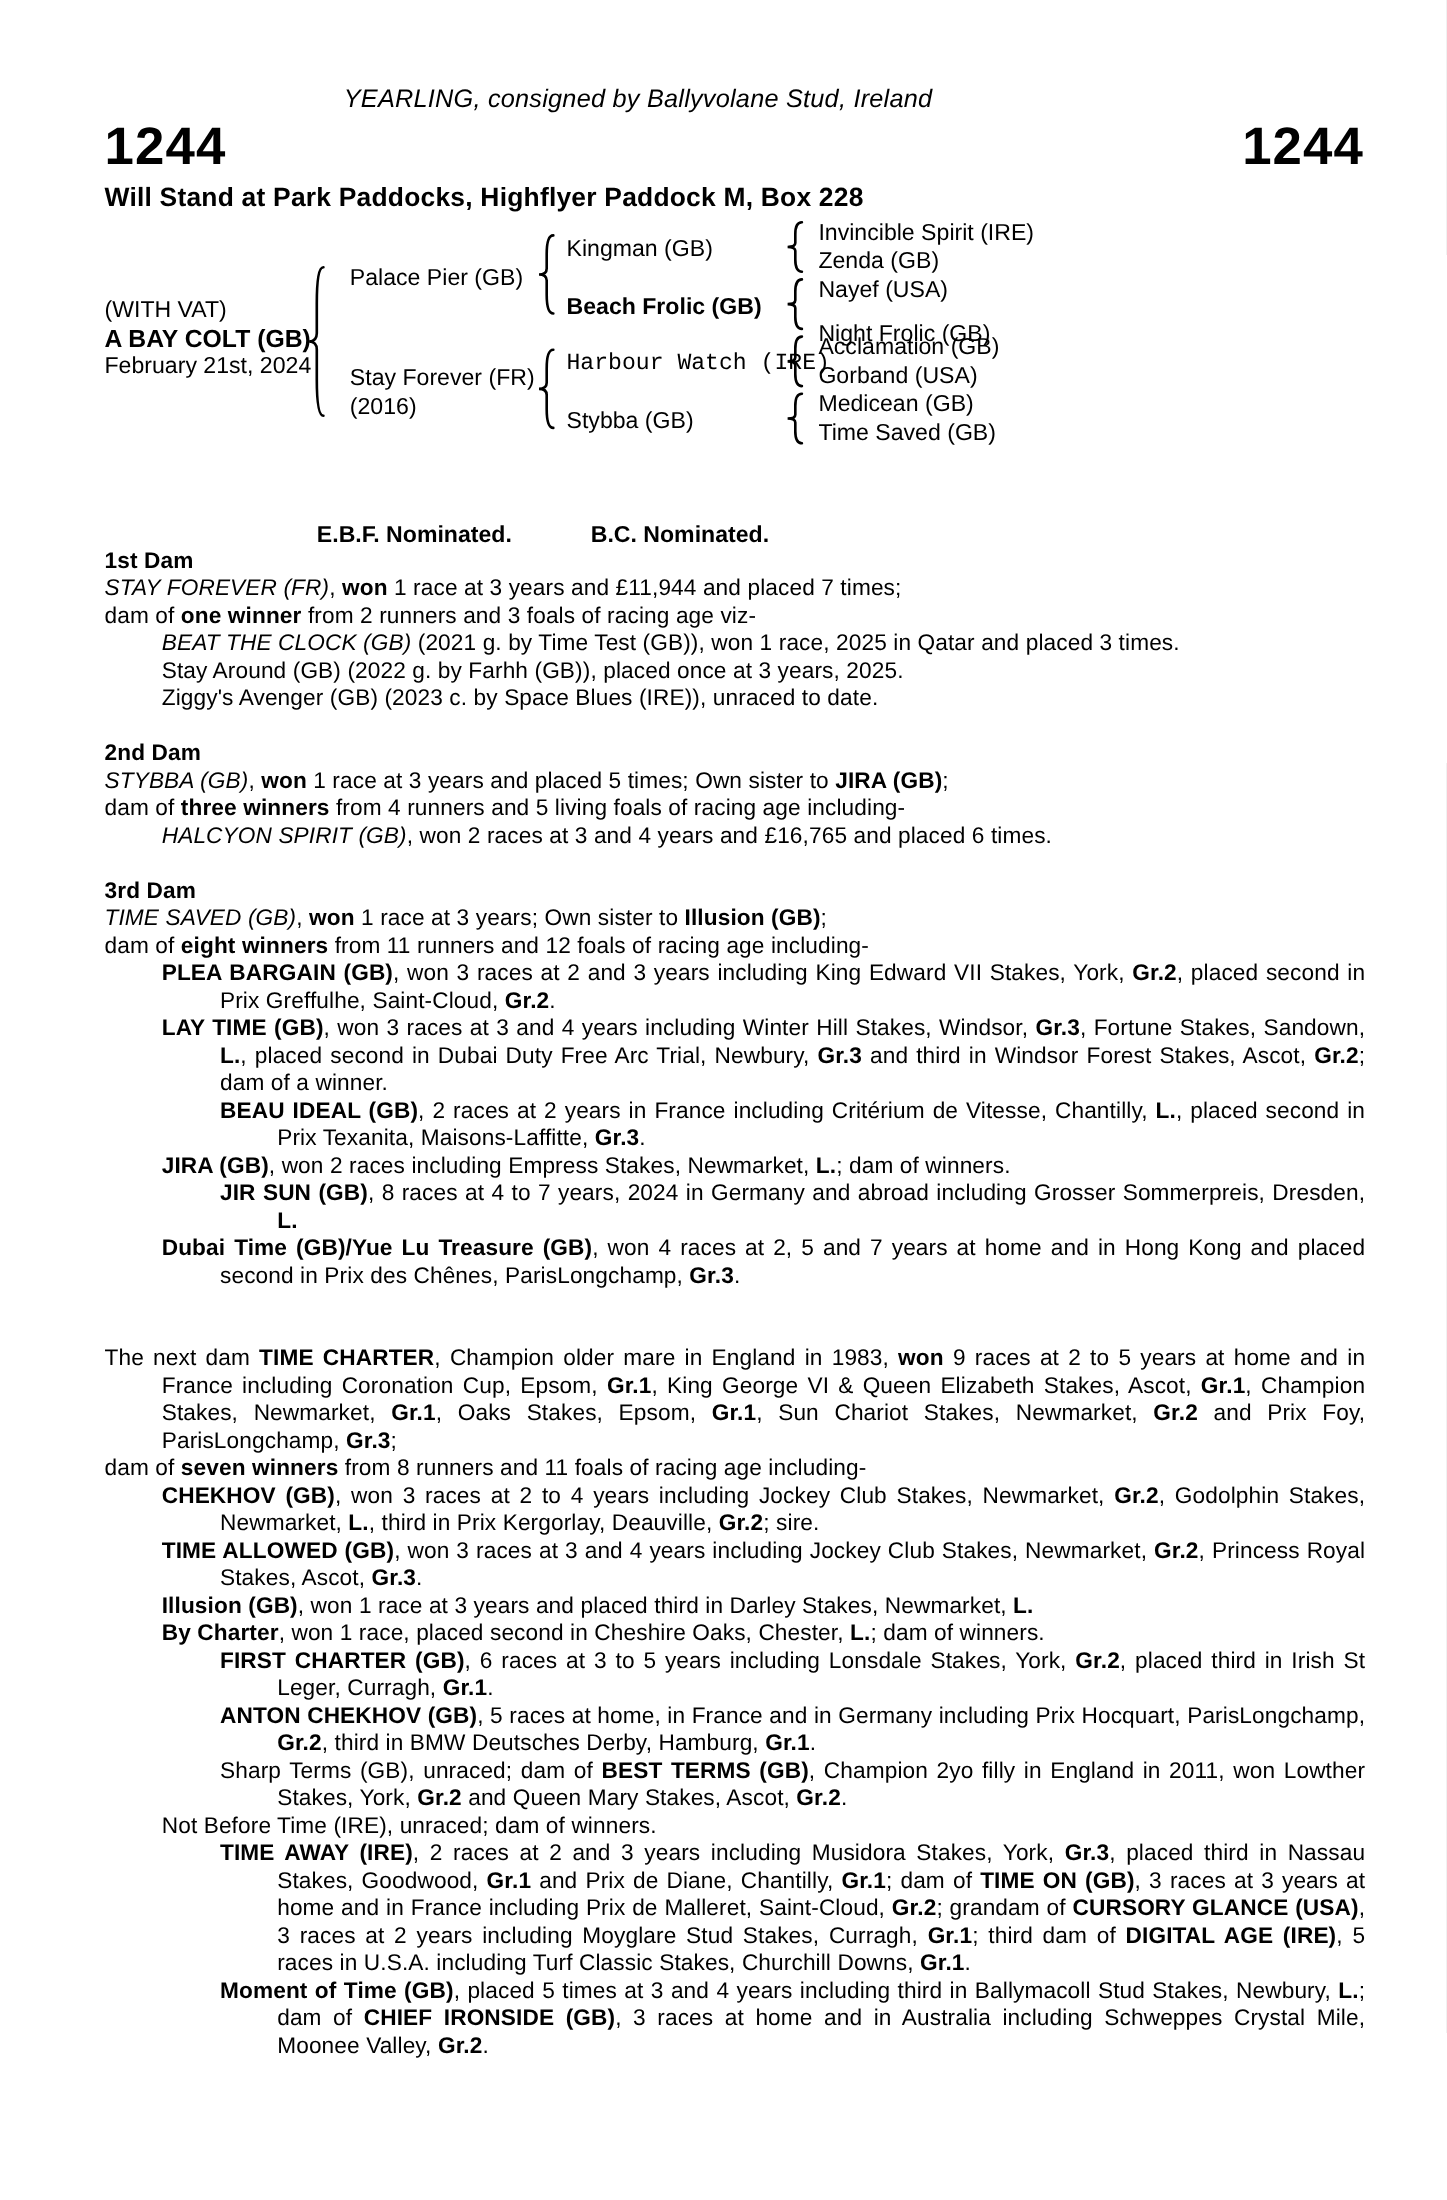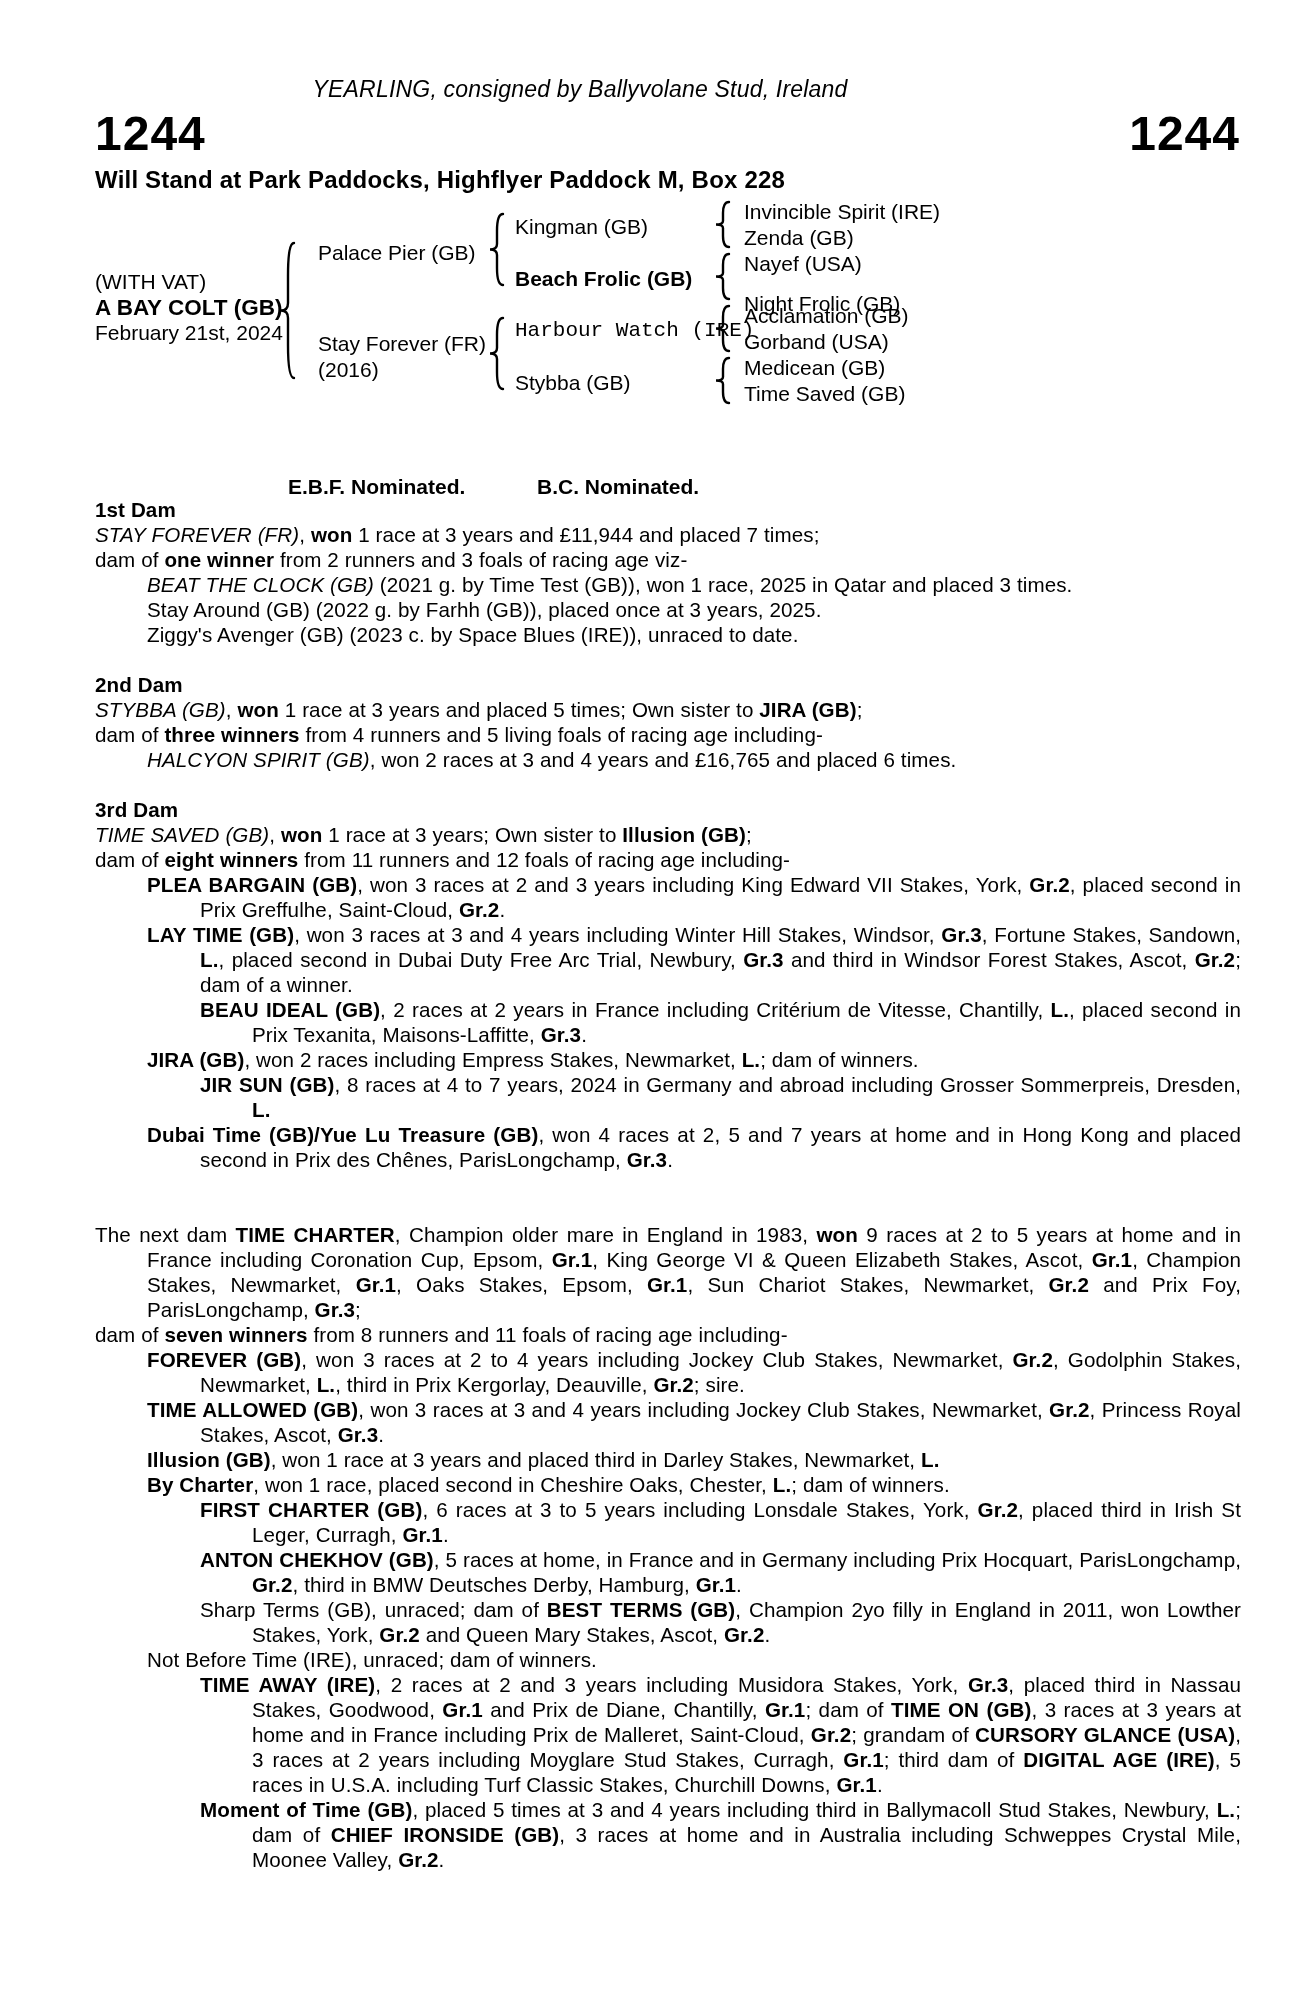--- a/index.html
+++ b/index.html
@@ -145,21 +145,21 @@
         <p class="para ind1"><span class="b">PLEA BARGAIN (GB)</span>, won 3 races at 2 and 3 years including King Edward VII Stakes, York, <span class="b">Gr.2</span>, placed second in Prix Greffulhe, Saint-Cloud, <span class="b">Gr.2</span>.</p>
         <p class="para ind1"><span class="b">LAY TIME (GB)</span>, won 3 races at 3 and 4 years including Winter Hill Stakes, Windsor, <span class="b">Gr.3</span>, Fortune Stakes, Sandown, <span class="b">L.</span>, placed second in Dubai Duty Free Arc Trial, Newbury, <span class="b">Gr.3</span> and third in Windsor Forest Stakes, Ascot, <span class="b">Gr.2</span>; dam of a winner.</p>
         <p class="para ind2"><span class="b">BEAU IDEAL (GB)</span>, 2 races at 2 years in France including Critérium de Vitesse, Chantilly, <span class="b">L.</span>, placed second in Prix Texanita, Maisons-Laffitte, <span class="b">Gr.3</span>.</p>
         <p class="para ind1"><span class="b">JIRA (GB)</span>, won 2 races including Empress Stakes, Newmarket, <span class="b">L.</span>; dam of winners.</p>
         <p class="para ind2"><span class="b">JIR SUN (GB)</span>, 8 races at 4 to 7 years, 2024 in Germany and abroad including Grosser Sommerpreis, Dresden, <span class="b">L.</span></p>
         <p class="para ind1"><span class="b">Dubai Time (GB)/Yue Lu Treasure (GB)</span>, won 4 races at 2, 5 and 7 years at home and in Hong Kong and placed second in Prix des Chênes, ParisLongchamp, <span class="b">Gr.3</span>.</p>
       </div>
       <div class="section xgap">
         <p class="para ind0">The next dam <span class="b">TIME CHARTER</span>, Champion older mare in England in 1983, <span class="b">won</span> 9 races at 2 to 5 years at home and in France including Coronation Cup, Epsom, <span class="b">Gr.1</span>, King George VI &amp; Queen Elizabeth Stakes, Ascot, <span class="b">Gr.1</span>, Champion Stakes, Newmarket, <span class="b">Gr.1</span>, Oaks Stakes, Epsom, <span class="b">Gr.1</span>, Sun Chariot Stakes, Newmarket, <span class="b">Gr.2</span> and Prix Foy, ParisLongchamp, <span class="b">Gr.3</span>;</p>
         <p class="para ind0">dam of <span class="b">seven winners</span> from 8 runners and 11 foals of racing age including-</p>
-        <p class="para ind1"><span class="b">FOREVER (GB)</span>, won 3 races at 2 to 4 years including Jockey Club Stakes, Newmarket, <span class="b">Gr.2</span>, Godolphin Stakes, Newmarket, <span class="b">L.</span>, third in Prix Kergorlay, Deauville, <span class="b">Gr.2</span>; sire.</p>
+        <p class="para ind1"><span class="b">CHEKHOV (GB)</span>, won 3 races at 2 to 4 years including Jockey Club Stakes, Newmarket, <span class="b">Gr.2</span>, Godolphin Stakes, Newmarket, <span class="b">L.</span>, third in Prix Kergorlay, Deauville, <span class="b">Gr.2</span>; sire.</p>
         <p class="para ind1"><span class="b">TIME ALLOWED (GB)</span>, won 3 races at 3 and 4 years including Jockey Club Stakes, Newmarket, <span class="b">Gr.2</span>, Princess Royal Stakes, Ascot, <span class="b">Gr.3</span>.</p>
         <p class="para ind1"><span class="b">Illusion (GB)</span>, won 1 race at 3 years and placed third in Darley Stakes, Newmarket, <span class="b">L.</span></p>
         <p class="para ind1"><span class="b">By Charter</span>, won 1 race, placed second in Cheshire Oaks, Chester, <span class="b">L.</span>; dam of winners.</p>
         <p class="para ind2"><span class="b">FIRST CHARTER (GB)</span>, 6 races at 3 to 5 years including Lonsdale Stakes, York, <span class="b">Gr.2</span>, placed third in Irish St Leger, Curragh, <span class="b">Gr.1</span>.</p>
         <p class="para ind2"><span class="b">ANTON CHEKHOV (GB)</span>, 5 races at home, in France and in Germany including Prix Hocquart, ParisLongchamp, <span class="b">Gr.2</span>, third in BMW Deutsches Derby, Hamburg, <span class="b">Gr.1</span>.</p>
         <p class="para ind2">Sharp Terms (GB), unraced; dam of <span class="b">BEST TERMS (GB)</span>, Champion 2yo filly in England in 2011, won Lowther Stakes, York, <span class="b">Gr.2</span> and Queen Mary Stakes, Ascot, <span class="b">Gr.2</span>.</p>
         <p class="para ind1">Not Before Time (IRE), unraced; dam of winners.</p>
         <p class="para ind2"><span class="b">TIME AWAY (IRE)</span>, 2 races at 2 and 3 years including Musidora Stakes, York, <span class="b">Gr.3</span>, placed third in Nassau Stakes, Goodwood, <span class="b">Gr.1</span> and Prix de Diane, Chantilly, <span class="b">Gr.1</span>; dam of <span class="b">TIME ON (GB)</span>, 3 races at 3 years at home and in France including Prix de Malleret, Saint-Cloud, <span class="b">Gr.2</span>; grandam of <span class="b">CURSORY GLANCE (USA)</span>, 3 races at 2 years including Moyglare Stud Stakes, Curragh, <span class="b">Gr.1</span>; third dam of <span class="b">DIGITAL AGE (IRE)</span>, 5 races in U.S.A. including Turf Classic Stakes, Churchill Downs, <span class="b">Gr.1</span>.</p>
         <p class="para ind2"><span class="b">Moment of Time (GB)</span>, placed 5 times at 3 and 4 years including third in Ballymacoll Stud Stakes, Newbury, <span class="b">L.</span>; dam of <span class="b">CHIEF IRONSIDE (GB)</span>, 3 races at home and in Australia including Schweppes Crystal Mile, Moonee Valley, <span class="b">Gr.2</span>.</p>
       </div>

